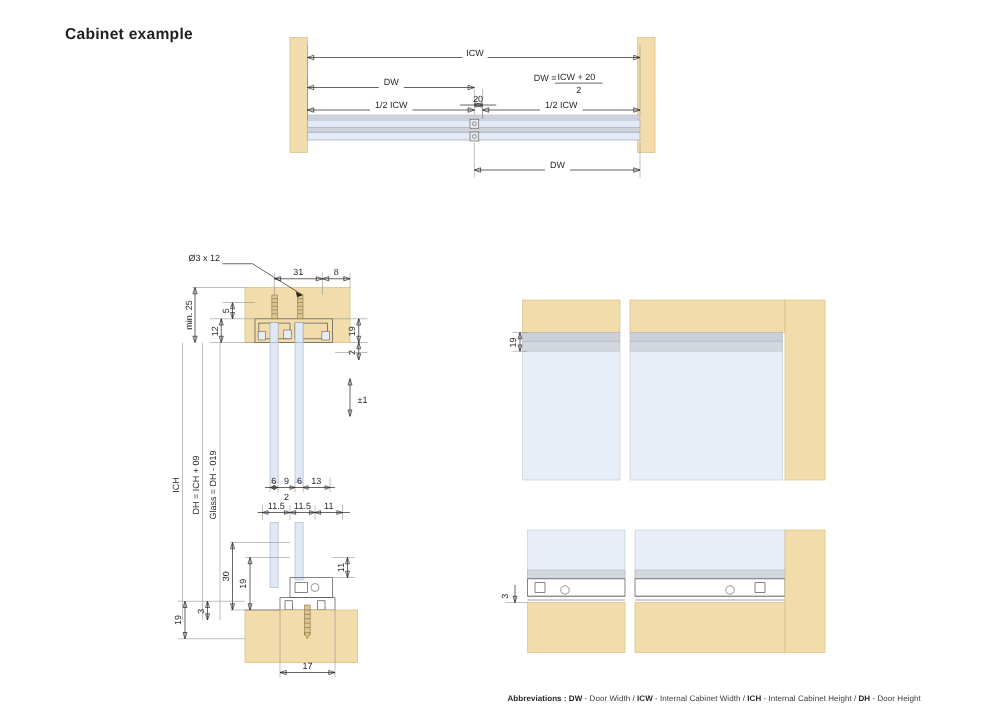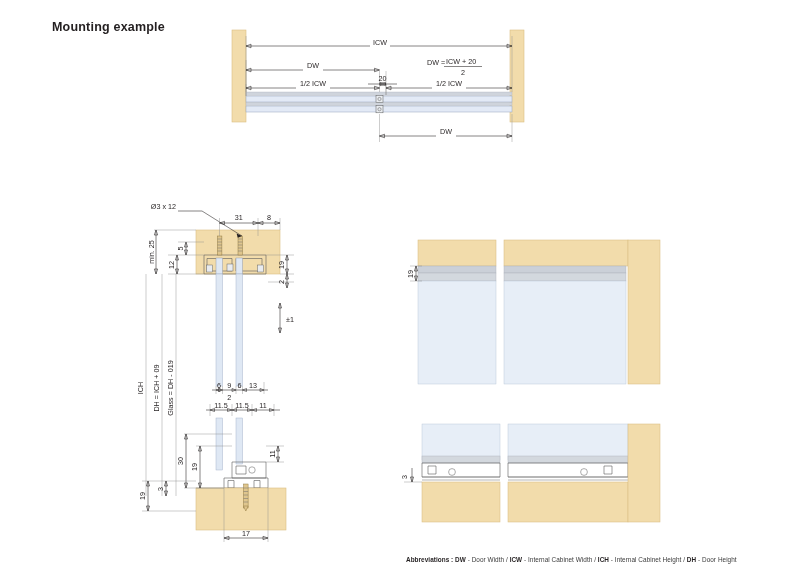--- a/index.html
+++ b/index.html
@@ -43,21 +43,21 @@
 
   .dimtxt   { font-family: "Liberation Sans", sans-serif; font-size: 7.2px; fill: #231f20; }
   .dline { stroke: #231f20; stroke-width: 0.55; fill: none; }
   .xline { stroke: #8f8f8f; stroke-width: 0.45; fill: none; }
   .olin  { stroke: #5a5a5a; stroke-width: 0.6;  fill: none; }
   .olin2 { stroke: #6e6e6e; stroke-width: 0.5;  fill: none; }
 </style>
 </head>
 <body>
 
-<div id="page-title">Mounting example</div>
+<div id="page-title">Cabinet example</div>
 
 <svg id="fig-top" class="fig" width="300" height="130" viewBox="0 0 300 130">
 
   <rect x="4" y="4" width="14" height="92" fill="#f2dcab" stroke="#d9be82" stroke-width="0.6"></rect>
 
   <rect x="282" y="4" width="14" height="92" fill="#f2dcab" stroke="#d9be82" stroke-width="0.6"></rect>
 
   <rect x="18" y="70" width="266" height="6" fill="#e3eaf6" stroke="#94a3bd" stroke-width="0.5"></rect>
   <rect x="18" y="80" width="266" height="6" fill="#e3eaf6" stroke="#94a3bd" stroke-width="0.5"></rect>
 

